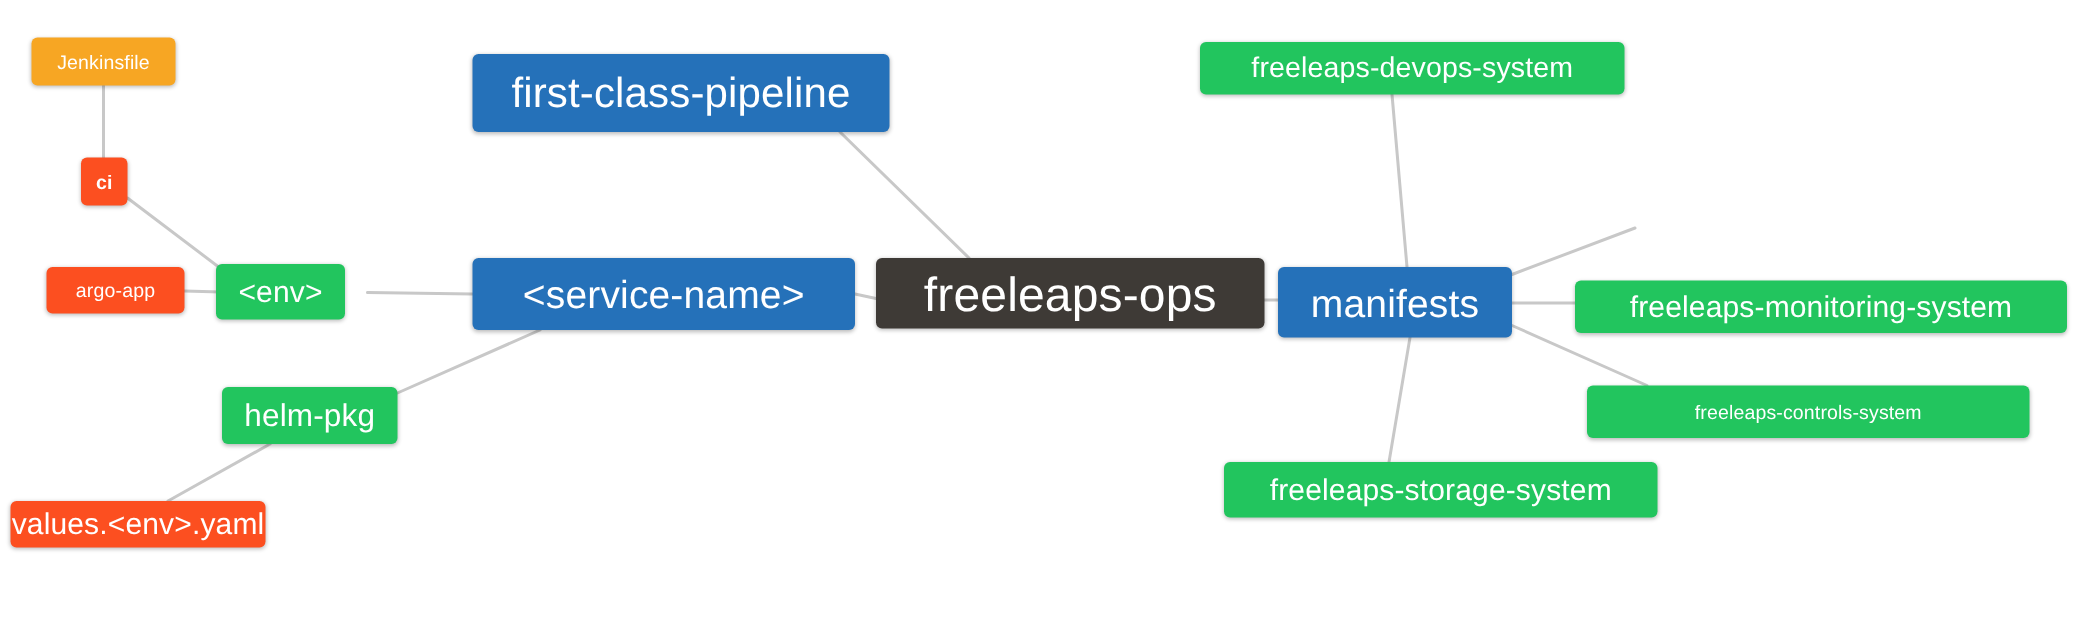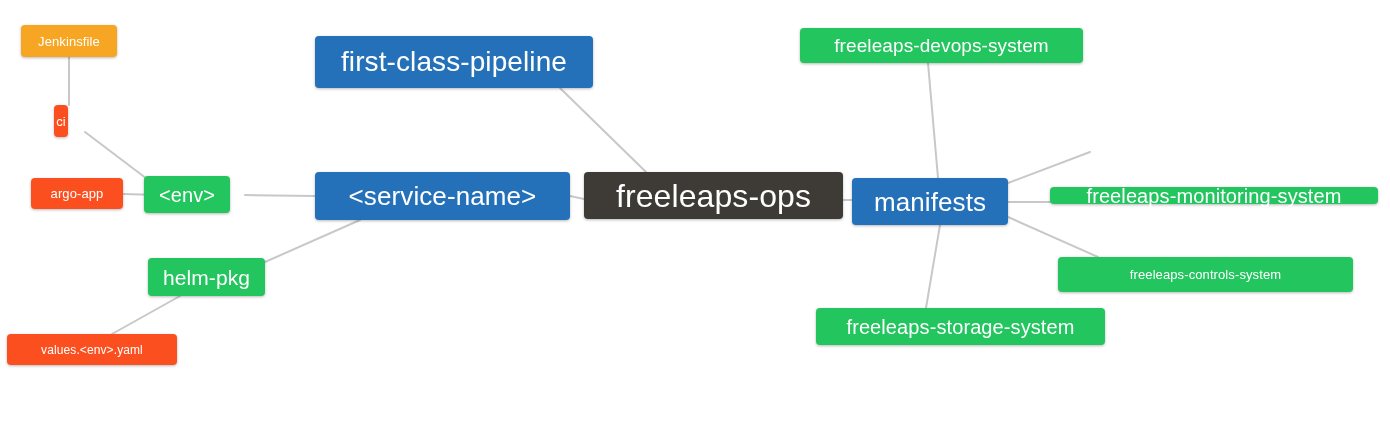--- a/index.html
+++ b/index.html
@@ -84,51 +84,51 @@
       <line x1="1008" y1="183" x2="1090" y2="152"></line>
       <line x1="1008" y1="202" x2="1050" y2="202"></line>
       <line x1="1008" y1="217" x2="1098" y2="257"></line>
       <line x1="940" y1="225" x2="926" y2="308"></line>
     </svg>
 
   <div id="node-layer">
       <div class="node c-orange" style="left: 21px; top: 25px; width: 96px; height: 32px; font-size: 13px;">
         <span class="node-label">Jenkinsfile</span>
       </div>
-      <div class="node c-red" style="left: 54px; top: 105px; width: 14px; height: 32px; font-size: 13px;">
+      <div class="node c-red" style="left: 54px; top: 105px; width: 31px; height: 32px; font-size: 13px; font-weight: bold;">
         <span class="node-label">ci</span>
       </div>
       <div class="node c-red" style="left: 31px; top: 178px; width: 92px; height: 31px; font-size: 13px;">
         <span class="node-label">argo-app</span>
       </div>
       <div class="node c-green" style="left: 144px; top: 176px; width: 86px; height: 37px; font-size: 20px;">
         <span class="node-label">&lt;env&gt;</span>
       </div>
       <div class="node c-green" style="left: 148px; top: 258px; width: 117px; height: 38px; font-size: 21px;">
         <span class="node-label">helm-pkg</span>
       </div>
-      <div class="node c-red" style="left: 7px; top: 334px; width: 170px; height: 31px; font-size: 12px;">
+      <div class="node c-red" style="left: 7px; top: 334px; width: 170px; height: 31px; font-size: 20px;">
         <span class="node-label">values.&lt;env&gt;.yaml</span>
       </div>
       <div class="node c-blue" style="left: 315px; top: 36px; width: 278px; height: 52px; font-size: 28px;">
         <span class="node-label">first-class-pipeline</span>
       </div>
       <div class="node c-blue" style="left: 315px; top: 172px; width: 255px; height: 48px; font-size: 26px;">
         <span class="node-label">&lt;service-name&gt;</span>
       </div>
       <div class="node c-dark" style="left: 584px; top: 172px; width: 259px; height: 47px; font-size: 32px;">
         <span class="node-label">freeleaps-ops</span>
       </div>
       <div class="node c-blue" style="left: 852px; top: 178px; width: 156px; height: 47px; font-size: 26px;">
         <span class="node-label">manifests</span>
       </div>
       <div class="node c-green" style="left: 800px; top: 28px; width: 283px; height: 35px; font-size: 19px;">
         <span class="node-label">freeleaps-devops-system</span>
       </div>
-      <div class="node c-green" style="left: 1050px; top: 187px; width: 328px; height: 17px; font-size: 20px;">
+      <div class="node c-green" style="left: 1050px; top: 187px; width: 328px; height: 35px; font-size: 20px;">
         <span class="node-label">freeleaps-monitoring-system</span>
       </div>
       <div class="node c-green" style="left: 1058px; top: 257px; width: 295px; height: 35px; font-size: 13px; justify-content: center;">
         <span class="node-label">freeleaps-controls-system</span>
       </div>
       <div class="node c-green" style="left: 816px; top: 308px; width: 289px; height: 37px; font-size: 20px;">
         <span class="node-label">freeleaps-storage-system</span>
       </div>
     </div>
 

